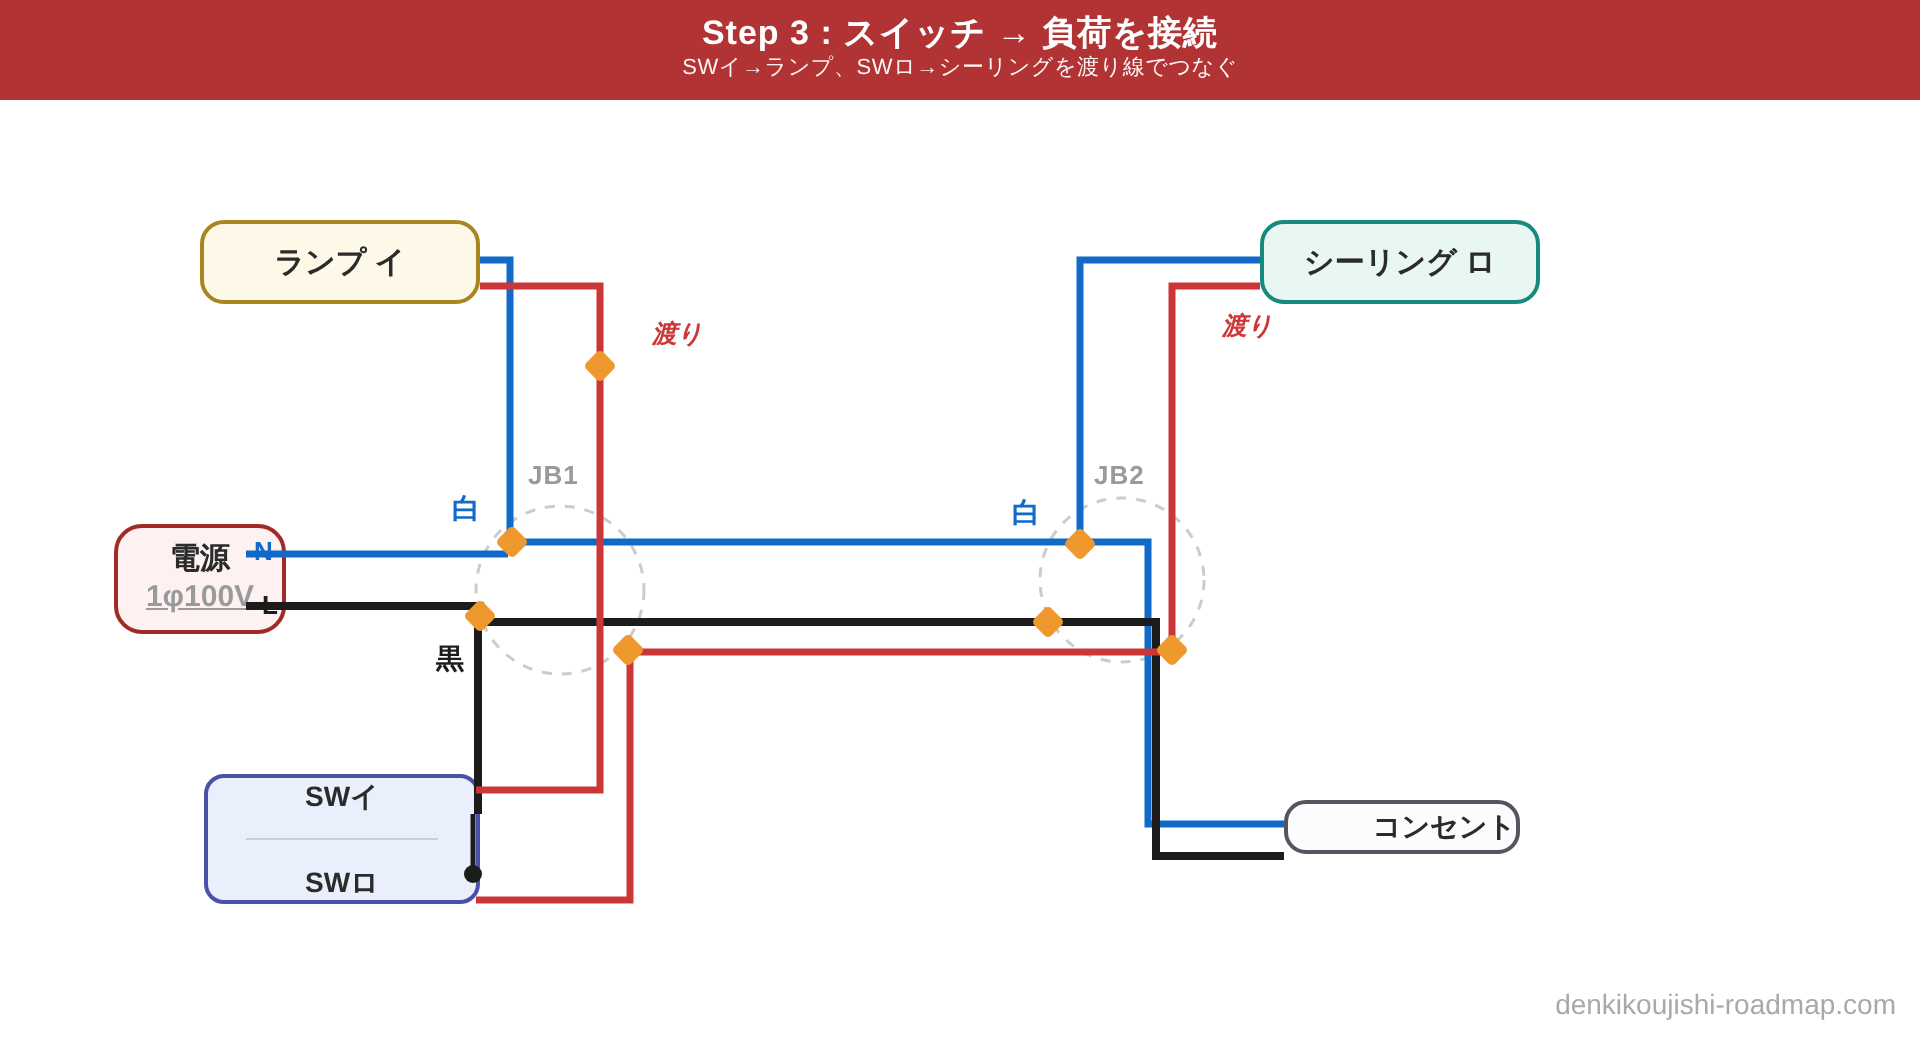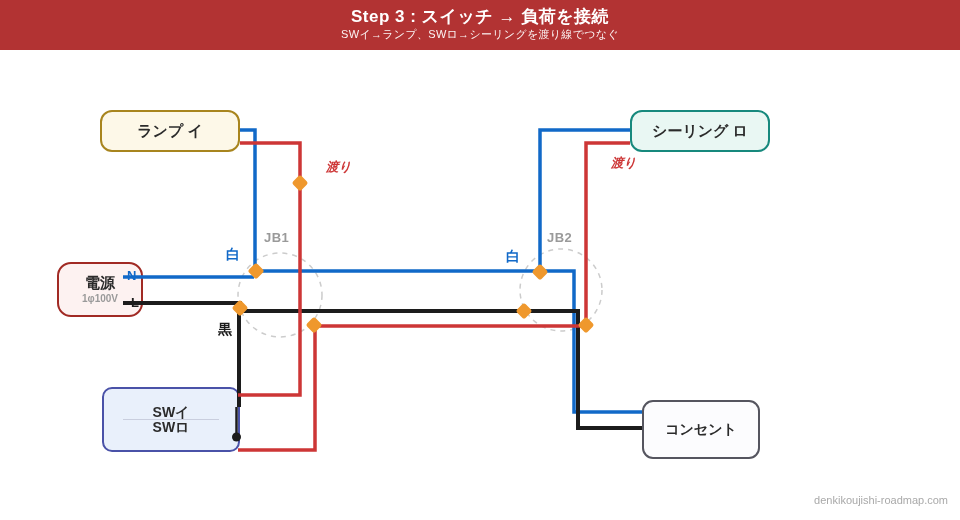--- a/index.html
+++ b/index.html
@@ -33,31 +33,31 @@
   .box-ceiling{
     left:630px;top:110px;width:140px;height:42px;border-radius:12px;
     background:var(--ceiling-bg);border:2.5px solid var(--ceiling-border);font-size:15px;
   }
   .box-power{
     left:37px;top:262px;width:86px;height:55px;border-radius:14px;
     background:var(--power-bg);border:2.5px solid var(--power-border);
     flex-direction:column;line-height:1.25;margin-left:20px;
   }
   .box-power .power-name{font-size:15px;}
-  .box-power .power-spec{font-size:10px;font-weight:bold;color:#9a9a9a;}
+  .box-power .power-spec{font-size:15px;font-weight:bold;color:#9a9a9a;text-decoration:underline;}
   .box-switch{
     left:102px;top:387px;width:138px;height:65px;border-radius:10px;
     background:var(--sw-bg);border:2.5px solid var(--sw-border);
-    flex-direction:column;justify-content:center;font-size:14px;padding:2px 0;
+    flex-direction:column;justify-content:space-between;font-size:14px;padding:2px 0;
   }
   .box-switch .sw-row{line-height:1;}
   .box-switch .sw-divider{width:96px;height:1px;background:#c9cede;}
   .box-outlet{
-    left:642px;top:400px;width:118px;height:59px;border-radius:11px;
-    background:var(--outlet-bg);border:2.5px solid var(--outlet-border);font-size:14px;
+    left:642px;top:400px;width:118px;height:27px;border-radius:11px;
+    background:var(--outlet-bg);border:2.5px solid var(--outlet-border);font-size:14px;justify-content:flex-end;
   }
   
   .wires{position:absolute;left:0;top:0;z-index:2;pointer-events:none;}
   .jb-circle{fill:none;stroke:var(--jb-circle);stroke-width:1.5;stroke-dasharray:5 5;}
   .wire{fill:none;}
   .wire-white{stroke:var(--wire-white);stroke-width:3.5;}
   .wire-black{stroke:var(--wire-black);stroke-width:4;}
   .wire-cross{stroke:var(--wire-cross);stroke-width:3.5;}
   .wire-thin{stroke:var(--wire-black);stroke-width:2.5;}
   .junction{fill:var(--junction);}
@@ -69,21 +69,21 @@
   .lbl-white1 {left:226px;top:247px;font-size:14px;color:var(--wire-white);}
   .lbl-black  {left:218px;top:322px;font-size:14px;color:var(--wire-black);}
   .lbl-white2 {left:506px;top:249px;font-size:14px;color:var(--wire-white);}
   .lbl-jb1    {left:264px;top:231px;font-size:13px;color:var(--label-gray);letter-spacing:.5px;text-align:center;}
   .lbl-jb2    {left:547px;top:231px;font-size:13px;color:var(--label-gray);letter-spacing:.5px;}
   .lbl-watari {font-size:12.5px;font-style:italic;color:var(--wire-cross);margin-left:40px;}
   .lbl-watari1{left:286px;top:161px;}
   .lbl-watari2{left:571px;top:157px;}
   .watermark{
     position:absolute;right:12px;top:494px;z-index:3;
-    font-size:11px;color:var(--watermark);
+    font-size:14px;color:var(--watermark);
   }
 </style>
 </head>
 <body>
 
 <div class="stage">
 
   <div class="header">
     <div class="title">Step 3 : スイッチ → 負荷を接続</div>
     <div class="subtitle">SWイ→ランプ、SWロ→シーリングを渡り線でつなぐ</div>

